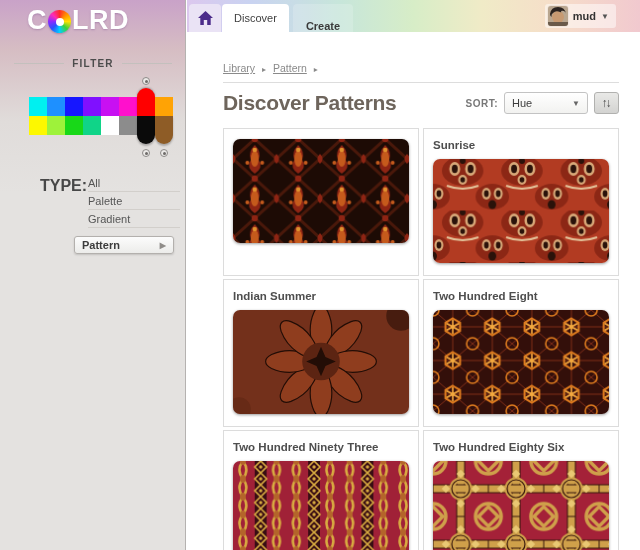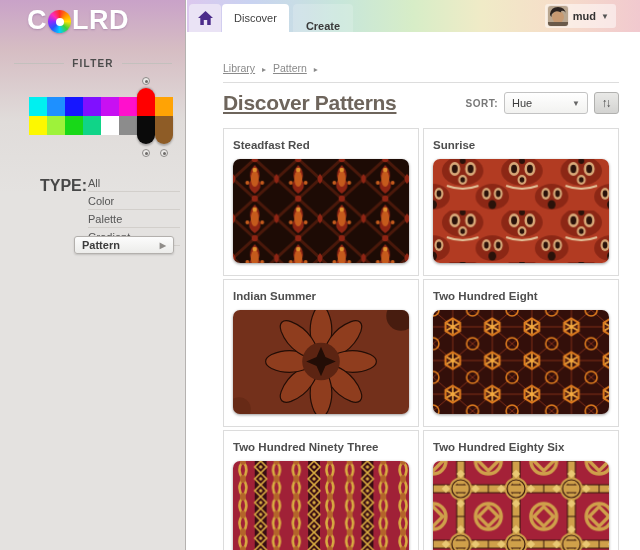--- a/index.html
+++ b/index.html
@@ -57,21 +57,21 @@
   #user-chip .name { font-size:11px; font-weight:bold; color:#333; }
   #user-chip .caret { font-size:8px; color:#555; }
   #avatar { width:20px; height:20px; border-radius:3px; overflow:hidden; box-shadow:0 0 1px rgba(0,0,0,.4); }
 
   #content { position:absolute; left:0; top:32px; right:0; bottom:0; padding:0 21px 0 36px; }
   #breadcrumb { margin-top:30px; font-size:10.5px; color:#8a8a8a; }
   #breadcrumb a { color:#8a8a8a; text-decoration:underline; cursor:pointer; }
   #breadcrumb .sep { font-size:8px; margin:0 4px; text-decoration:none; display:inline-block; }
   #content hr { border:none; border-top:1px solid #ddd; margin-top:8px; }
   #title-row { margin-top:7px; display:flex; align-items:center; justify-content:space-between; height:26px; }
-  #page-title { font-size:21px; font-weight:bold; color:#6e655c; letter-spacing:-.3px;text-decoration:underline; }
+  #page-title { font-size:21px; font-weight:bold; color:#6e655c; letter-spacing:-.3px; }
   #sort-group { display:flex; align-items:center; gap:6px; }
   #sort-label { font-size:10px; font-weight:bold; color:#787878; letter-spacing:.5px; }
   #sort-select { width:84px; height:22px; background:linear-gradient(180deg,#fff,#f2f2f0);
     border:1px solid #c3c3c3; border-radius:3px; display:flex; align-items:center; justify-content:space-between;
     padding:0 7px; font-size:11px; color:#3c3c3c; cursor:pointer; }
   #sort-select .caret { font-size:8px; color:#666; }
   #sort-dir { width:25px; height:22px; background:linear-gradient(180deg,#e9e9e7,#d3d3d1);
     border:1px solid #b1b1af; border-radius:3px; display:flex; align-items:center; justify-content:center;
     font-size:12px; color:#4a4a4a; letter-spacing:-2px; cursor:pointer; padding-right:2px; }
 
@@ -121,21 +121,20 @@
       <div class="swatch-cell" style="left: 90px; top: 19px; background-color: rgb(140, 140, 140);"></div>
       <div class="swatch-cell pill-down" style="left: 108px; top: 19px; background-color: rgb(10, 10, 10);"></div>
       <div class="swatch-cell pill-down" style="left: 126px; top: 19px; background-color: rgb(142, 92, 38);"></div>
       <div class="radio" style="left:113px; top:52px;"></div>
       <div class="radio" style="left:131px; top:52px;"></div>
     </div>
 
     <span id="type-label">TYPE:</span>
     <ul id="type-list">
       <li>All</li>
-      <li>Color</li>
       <li>Palette</li>
       <li>Gradient</li>
     </ul>
     <div id="type-selected">
       <span>Pattern</span>
       <span class="arr">▶</span>
     </div>
   </aside>
 
   <main id="main">
@@ -184,21 +183,20 @@
           </div>
           <div id="sort-dir">
             <span>↑↓</span>
           </div>
         </div>
       </div>
 
       <div id="cards">
 
         <div class="card">
-          <div class="card-title">Steadfast Red</div>
           <div class="pimg" style="--c0: #1d0b05; --c1: #4a180a; --c2: #8e2413; --c3: #c55a1c; --c4: #e0922e;">
             <svg viewBox="0 0 178 105" preserveAspectRatio="none">
               <defs>
                 <pattern id="pat1" width="44" height="40" patternUnits="userSpaceOnUse">
                   <rect width="44" height="40" class="f0"></rect>
                   <path d="M22 0 44 20 22 40 0 20 Z" fill="none" class="s1" stroke-width="3"></path>
                   <path d="M22 6 Q29 13 26 21 Q31 29 22 35 Q13 29 18 21 Q15 13 22 6 Z" class="f2"></path>
                   <ellipse cx="22" cy="20" rx="4" ry="8" class="f3"></ellipse>
                   <circle cx="22" cy="11" r="2.3" class="f4"></circle>
                   <circle cx="14.5" cy="24" r="2" class="f3"></circle>

